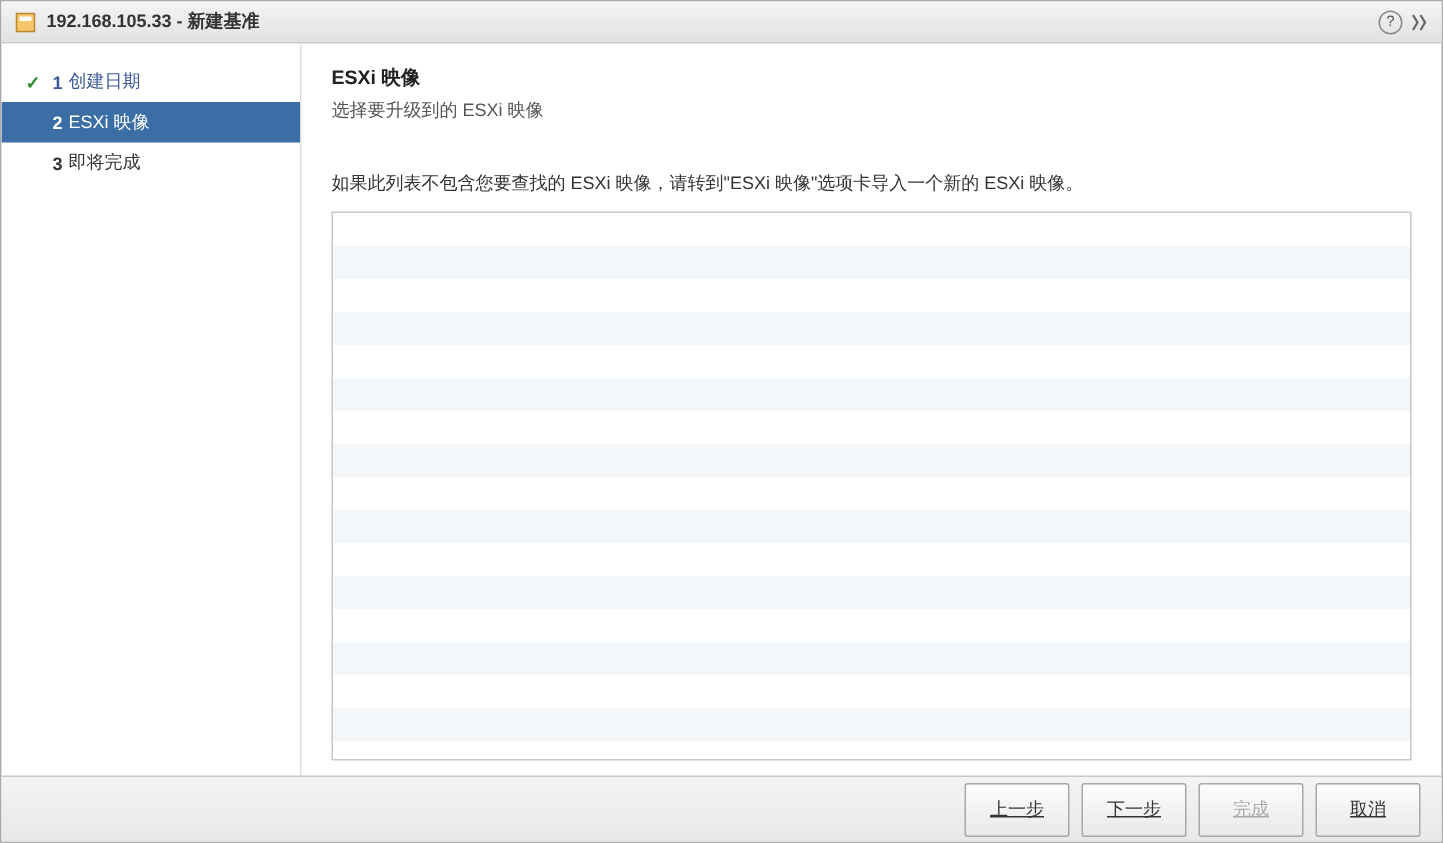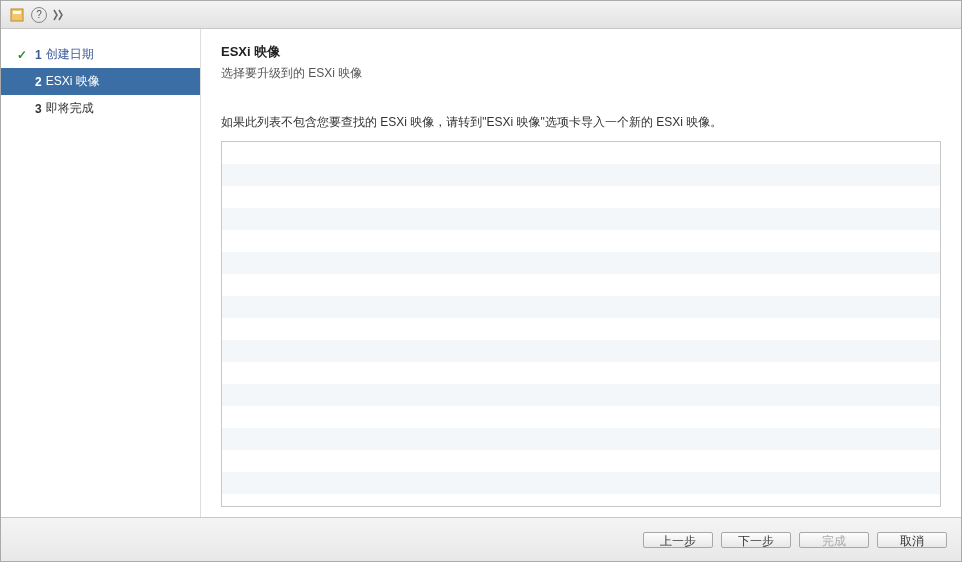--- a/index.html
+++ b/index.html
@@ -168,45 +168,47 @@
       border-top: 1px solid #c8c8c8;
       background: linear-gradient(#f4f4f4, #e8e8e8);
       display: flex;
       justify-content: flex-end;
       align-items: center;
       padding: 0 14px;
       gap: 8px;
     }
     .btn {
       min-width: 70px;
-      height: 16px;
+      height: 36px;
       background: linear-gradient(#fdfdfd, #e8e8e8);
       border: 1px solid #a8a8a8;
       border-radius: 2px;
       font-size: 12px;
       color: #333;
       cursor: pointer;
+      text-decoration: underline;
     }
     .btn:disabled {
       color: #aaa;
       cursor: default;
     }
   </style>
 </head>
 <body>
 
 <div class="dialog">
 
   <div class="titlebar">
     <span class="titlebar-icon">
       <svg viewBox="0 0 16 16" width="16" height="16">
         <rect x="2" y="2" width="12" height="12" fill="#f5c56b" stroke="#b88a2a"></rect>
         <rect x="4" y="4" width="8" height="3" fill="#fff"></rect>
       </svg>
     </span>
+    <span class="titlebar-title">192.168.105.33 - 新建基准</span>
     <div class="titlebar-right">
       <span class="help-icon-circle">?</span>
       <span class="expand-icon">
         <svg viewBox="0 0 14 14" width="14" height="14">
           <path d="M3 2 L6 7 L3 12" stroke="#666" stroke-width="1.5" fill="none"></path>
           <path d="M8 2 L11 7 L8 12" stroke="#666" stroke-width="1.5" fill="none"></path>
         </svg>
       </span>
     </div>
   </div>

